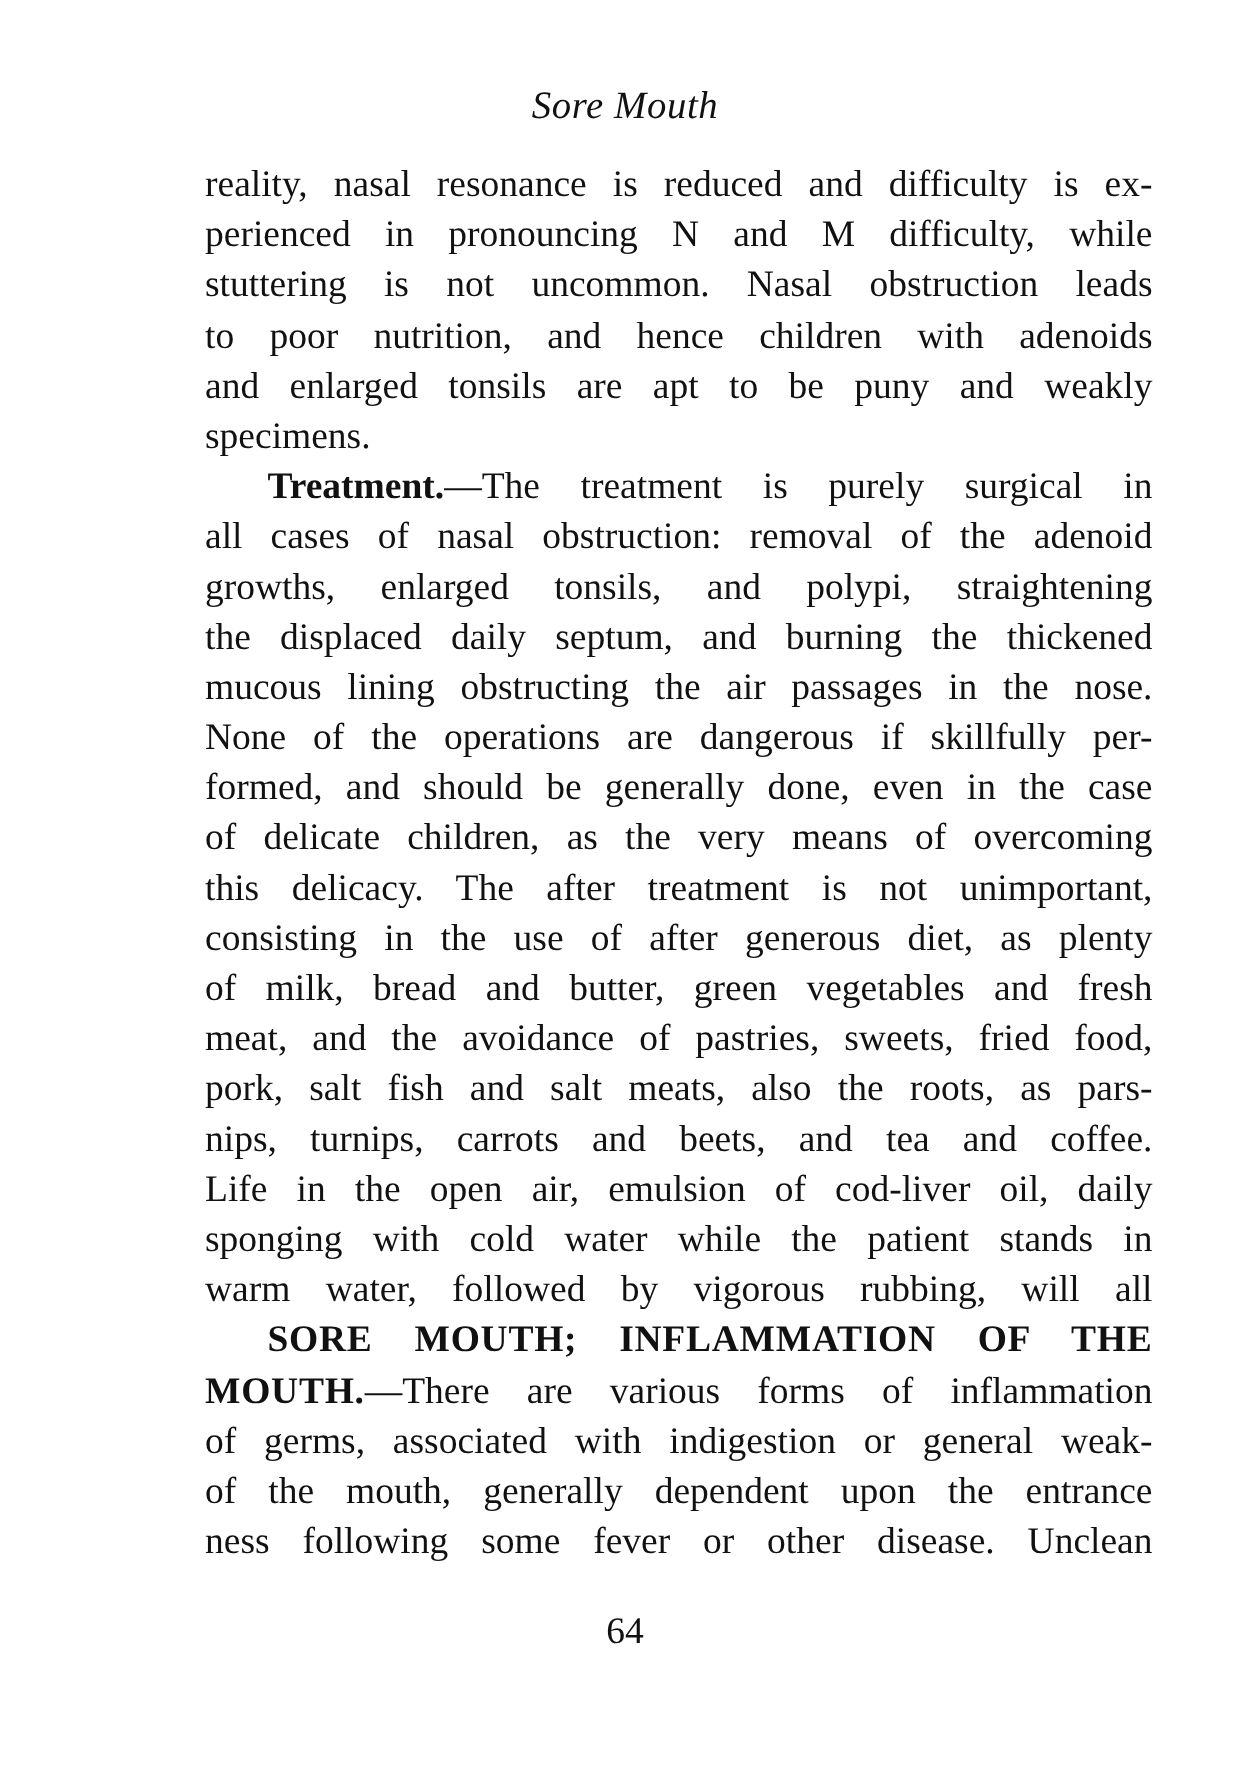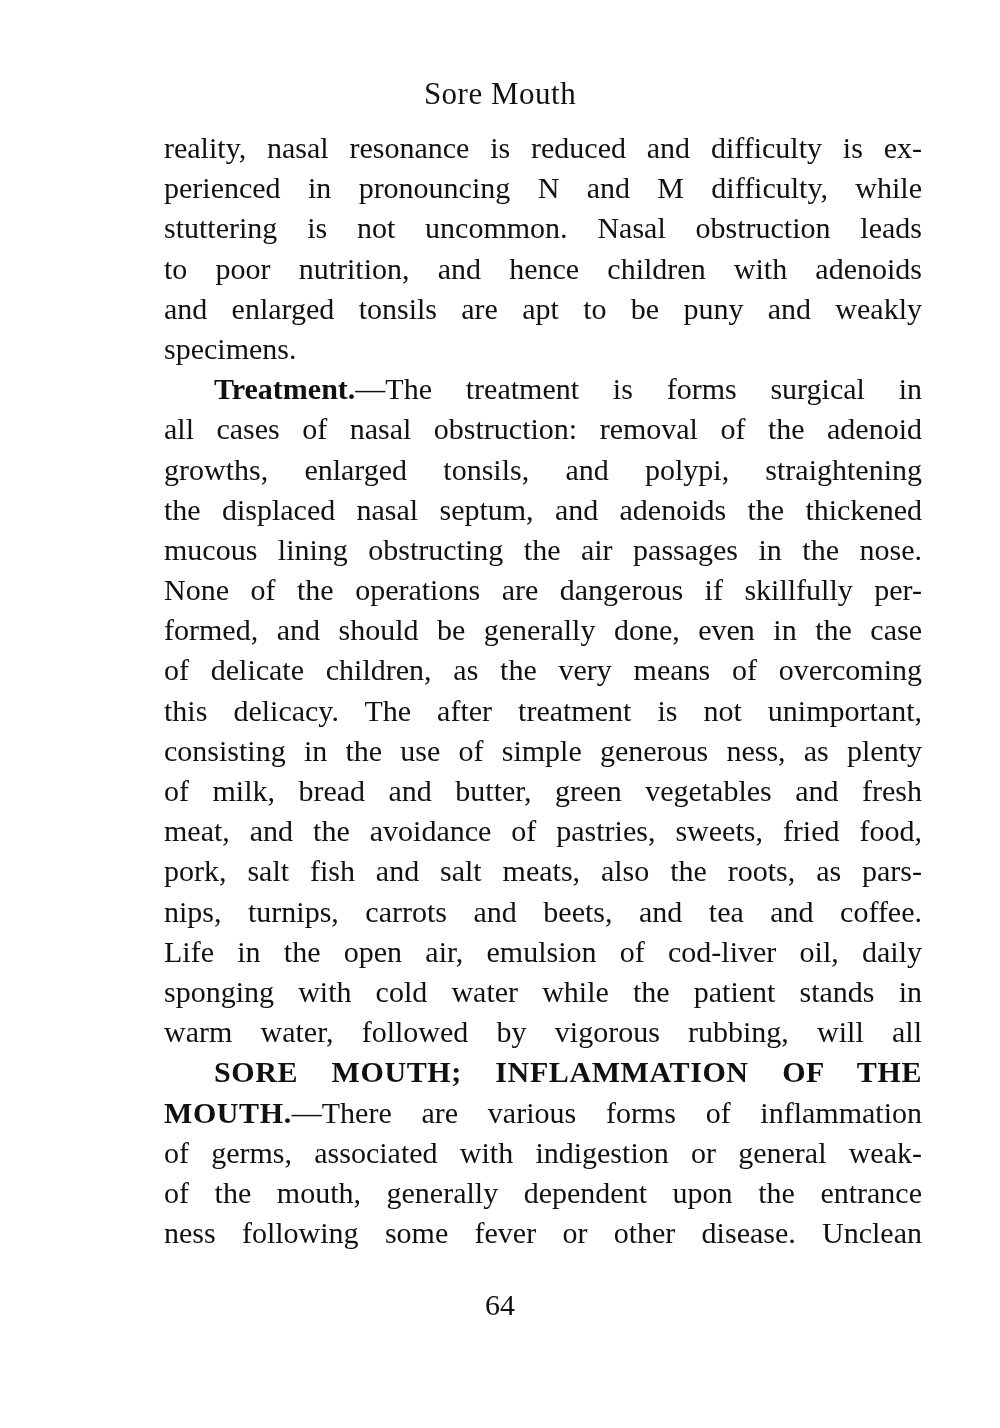--- a/index.html
+++ b/index.html
@@ -10,24 +10,25 @@
     body {
       width: 1000px;
       height: 1428px;
       position: relative;
       overflow: hidden;
       font-family: "Liberation Serif", "DejaVu Serif", serif;
       color: #111111;
     }
     .running-head {
       position: absolute;
-      top: 76px;
+      top: 66px;
       left: 0;
       width: 1000px;
       text-align: center;
+      font-style: italic;
       font-size: 31px;
       letter-spacing: 0.5px;
     }
     .text-block {
       position: absolute;
       left: 164px;
       width: 758px;
       top: 128px;
     }
     .line {
@@ -70,30 +71,30 @@
   <div>
     <div class="line">reality, nasal resonance is reduced and difficulty is ex-</div>
     <div class="line">perienced in pronouncing N and M difficulty, while</div>
     <div class="line">stuttering is not uncommon.  Nasal obstruction leads</div>
     <div class="line">to poor nutrition, and hence children with adenoids</div>
     <div class="line">and enlarged tonsils are apt to be puny and weakly</div>
     <div class="line last">specimens.</div>
   </div>
 
   <div>
-    <div class="line indent"><span class="bold">Treatment.</span><span>—The treatment is forms surgical in</span></div>
+    <div class="line indent"><span class="bold">Treatment.</span><span>—The treatment is purely surgical in</span></div>
     <div class="line">all cases of nasal obstruction: removal of the adenoid</div>
     <div class="line">growths, enlarged tonsils, and polypi, straightening</div>
-    <div class="line">the displaced nasal septum, and adenoids the thickened</div>
+    <div class="line">the displaced daily septum, and burning the thickened</div>
     <div class="line">mucous lining obstructing the air passages in the nose.</div>
     <div class="line">None of the operations are dangerous if skillfully per-</div>
     <div class="line">formed, and should be generally done, even in the case</div>
     <div class="line">of delicate children, as the very means of overcoming</div>
     <div class="line">this delicacy.  The after treatment is not unimportant,</div>
-    <div class="line">consisting in the use of simple generous ness, as plenty</div>
+    <div class="line">consisting in the use of after generous diet, as plenty</div>
     <div class="line">of milk, bread and butter, green vegetables and fresh</div>
     <div class="line">meat, and the avoidance of pastries, sweets, fried food,</div>
     <div class="line">pork, salt fish and salt meats, also the roots, as pars-</div>
     <div class="line">nips, turnips, carrots and beets, and tea and coffee.</div>
     <div class="line">Life in the open air, emulsion of cod-liver oil, daily</div>
     <div class="line">sponging with cold water while the patient stands in</div>
     <div class="line">warm water, followed by vigorous rubbing, will all</div>
   </div>
 
   <div>

